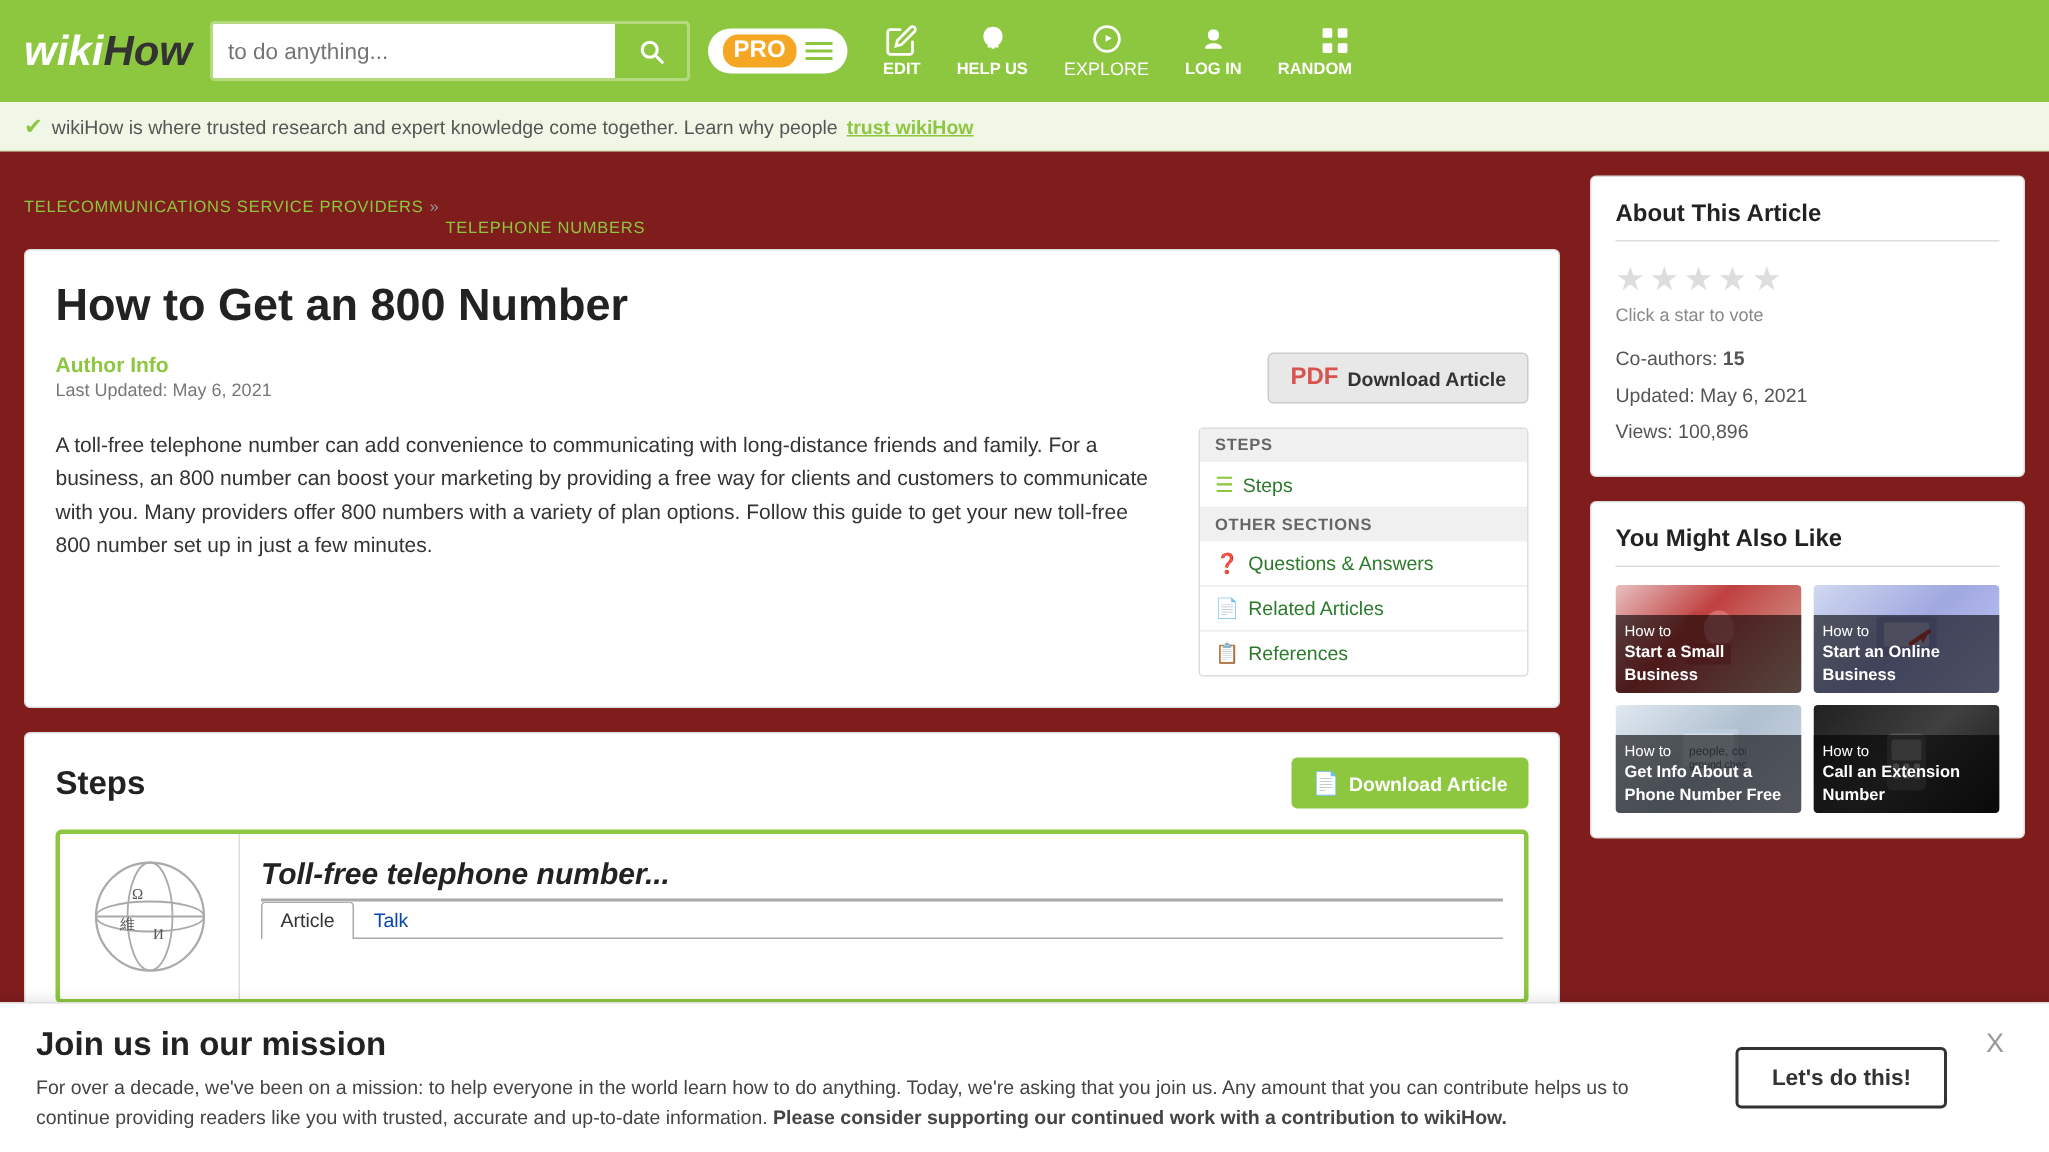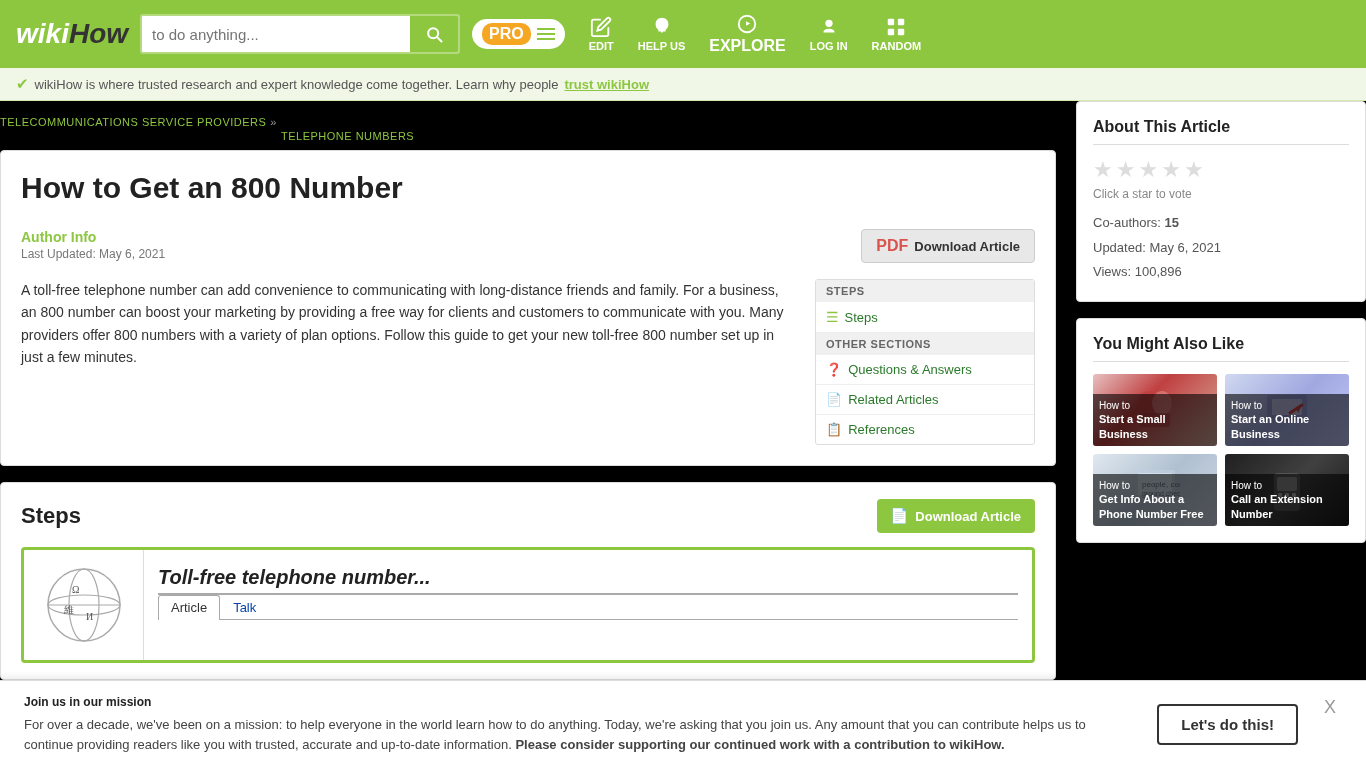--- a/index.html
+++ b/index.html
@@ -36,62 +36,62 @@
           <path d="M18.5 2.5a2.121 2.121 0 0 1 3 3L12 15l-4 1 1-4 9.5-9.5z"></path>
         </svg>
       <span>EDIT</span>
     </a>
     <a href="#" style="display:flex;flex-direction:column;align-items:center;gap:2px;color:#fff;text-decoration:none;font-size:11px;font-weight:bold;">
       <svg width="22" height="22" viewBox="0 0 24 24" fill="white">
           <path d="M12 2C8 2 5 5 5 9c0 2.5 1.2 4.7 3 6.1V17h8v-1.9c1.8-1.4 3-3.6 3-6.1 0-4-3-7-7-7zm-1 14v2h2v-2h-2zm1-10c-1.7 0-3 1.3-3 3h2c0-.6.4-1 1-1s1 .4 1 1c0 1-2 1.2-2 3h2c0-1.2 2-1.8 2-3 0-1.7-1.3-3-3-3z"></path>
         </svg>
       <span>HELP US</span>
     </a>
-    <a href="#" style="display:flex;flex-direction:column;align-items:center;gap:2px;color:#fff;text-decoration:none;font-size:16px;font-weight:bold;">
+    <a href="#" style="display:flex;flex-direction:column;align-items:center;gap:2px;color:#fff;text-decoration:none;font-size:12px;font-weight:normal;">
       <svg width="22" height="22" viewBox="0 0 24 24" fill="white">
           <path d="M12 2a10 10 0 1 0 0 20A10 10 0 0 0 12 2zm0 18a8 8 0 1 1 0-16 8 8 0 0 1 0 16zm-1-6l4.5-2.5L11 9v5zm0 0"></path>
         </svg>
       <span>EXPLORE</span>
     </a>
     <a href="#" style="display:flex;flex-direction:column;align-items:center;gap:2px;color:#fff;text-decoration:none;font-size:11px;font-weight:bold;">
       <svg width="22" height="22" viewBox="0 0 24 24" fill="white">
           <path d="M12 12c2.7 0 4-1.3 4-4s-1.3-4-4-4-4 1.3-4 4 1.3 4 4 4zm0 2c-4 0-6 2-6 3v1h12v-1c0-1-2-3-6-3z"></path>
         </svg>
       <span>LOG IN</span>
     </a>
-    <a href="#" style="display:flex;flex-direction:column;align-items:center;gap:2px;color:#fff;text-decoration:none;font-size:11px;font-weight:bold;">
+    <a href="#" style="display:flex;flex-direction:column;align-items:flex-end;gap:2px;color:#fff;text-decoration:none;font-size:11px;font-weight:bold;">
       <svg width="22" height="22" viewBox="0 0 24 24" fill="white">
           <rect x="3" y="3" width="7" height="7" rx="1"></rect>
           <rect x="14" y="3" width="7" height="7" rx="1"></rect>
           <rect x="3" y="14" width="7" height="7" rx="1"></rect>
           <rect x="14" y="14" width="7" height="7" rx="1"></rect>
         </svg>
       <span>RANDOM</span>
     </a>
   </nav>
 </header>
 
 <div style="background:#f0f7e6;border-bottom:1px solid #d4e8b0;padding:7px 16px;display:flex;align-items:center;gap:6px;font-size:13px;color:#555;">
   <span style="color:#8dc63f;font-size:15px;">✔</span>
   <span>wikiHow is where trusted research and expert knowledge come together. Learn why people </span>
     <a href="#" style="color:#8dc63f;font-weight:bold;">trust wikiHow</a>
 </div>
 
-<div style="display:flex;max-width:1366px;margin:0 auto;gap:20px;background:#000000;">
+<div style="display:flex;max-width:1366px;margin:0 auto;padding:16px;gap:20px;background:#7f1d1d;">
 
   <div style="flex:1;min-width:0;">
 
     <div style="font-size:11px;color:#8dc63f;text-transform:uppercase;margin-bottom:8px;letter-spacing:0.5px;display:flex;align-items:center;gap:4px;">
       <a href="#" style="color:#8dc63f;text-decoration:none;">TELECOMMUNICATIONS SERVICE PROVIDERS</a>
       <span style="color:#999;">»</span>
       <a href="#" style="color:#8dc63f;text-decoration:none;margin-top:29px;">TELEPHONE NUMBERS</a>
     </div>
 
     <div style="background:#fff;border:1px solid #ddd;border-radius:4px;padding:20px;margin-bottom:16px;">
-      <h1 style="font-size:30px;font-weight:bold;color:#222;margin-bottom:24px;">How to Get an 800 Number</h1>
+      <h1 style="font-size:30px;font-weight:bold;color:#222;margin-bottom:14px;">How to Get an 800 Number</h1>
       <div style="display:flex;justify-content:space-between;align-items:flex-start;margin-bottom:16px;">
         <div>
           <div style="color:#8dc63f;font-weight:bold;font-size:14px;cursor:pointer;">Author Info</div>
           <div style="color:#777;font-size:12px;margin-top:2px;"><span>Last Updated:</span> <span>May 6, 2021</span></div>
         </div>
         <button style="display:flex;align-items:center;gap:6px;background:#e8e8e8;border:1px solid #ccc;border-radius:4px;padding:7px 14px;cursor:pointer;font-size:13px;font-weight:bold;color:#333;">
           <span style="color:#d9534f;font-size:16px;font-weight:bold;">PDF</span>
           <span>Download Article</span>
         </button>
       </div>
@@ -248,20 +248,20 @@
 
       </div>
     </div>
 
   </div>
 
 </div>
 
 <div style="position:fixed;bottom:0;left:0;right:0;background:#fff;border-top:1px solid #ddd;padding:14px 24px;display:flex;align-items:center;gap:20px;z-index:1000;box-shadow:0 -2px 8px rgba(0,0,0,0.1);">
   <div style="flex:1;">
-    <div style="font-size:12px;font-weight:bold;color:#222;margin-bottom:6px;">Join us in our mission</div>
+    <div style="font-size:22px;font-weight:bold;color:#222;margin-bottom:6px;">Join us in our mission</div>
     <div style="font-size:13px;color:#444;line-height:1.5;">
       <span>For over a decade, we've been on a mission: to help everyone in the world learn how to do anything. Today, we're asking that you join us. Any amount that you can contribute helps us to continue providing readers like you with trusted, accurate and up-to-date information. </span><strong>Please consider supporting our continued work with a contribution to wikiHow.</strong>
     </div>
   </div>
   <button style="background:#fff;border:2px solid #333;border-radius:4px;padding:10px 22px;font-size:15px;font-weight:bold;color:#333;cursor:pointer;white-space:nowrap;">Let's do this!</button>
   <span style="font-size:18px;color:#999;cursor:pointer;align-self:flex-start;padding:2px 6px;">X</span>
 </div>
 
 </body></html>

